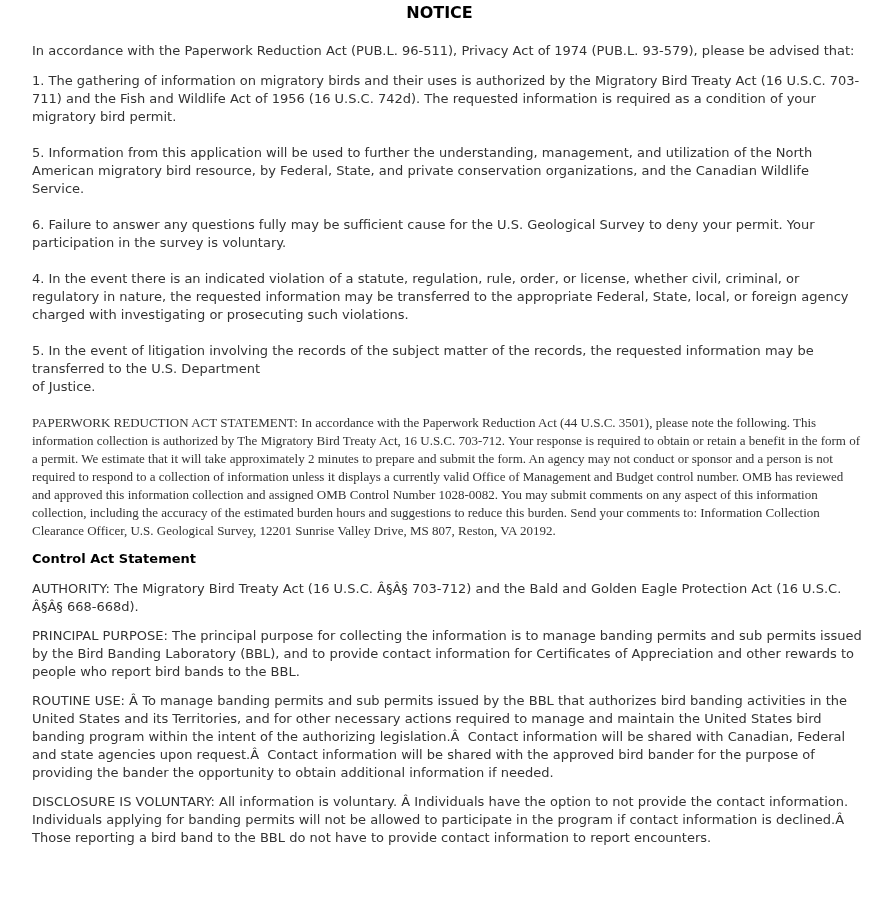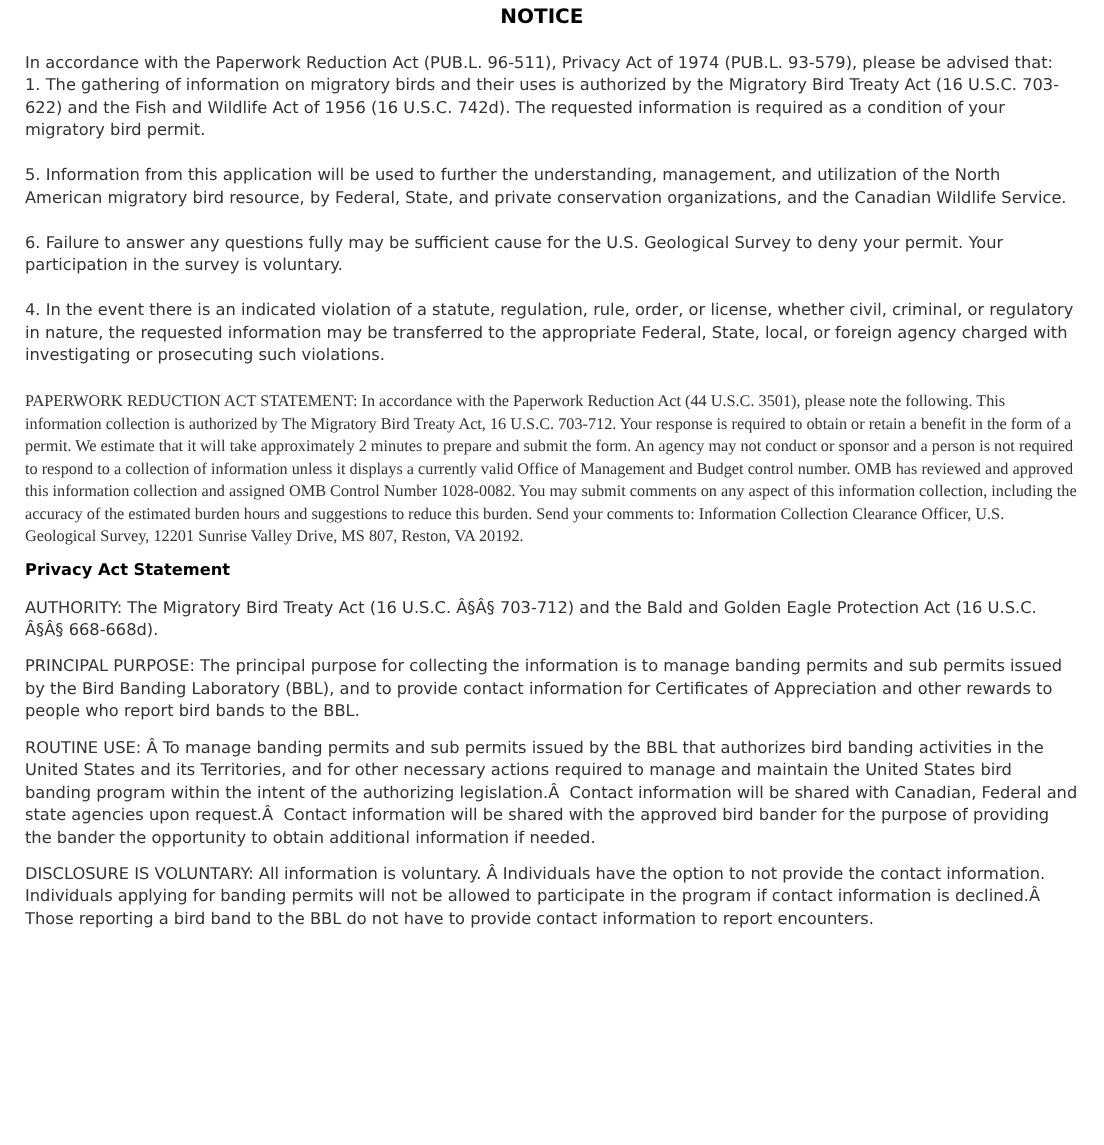--- a/index.html
+++ b/index.html
@@ -4,42 +4,42 @@
 <style>
   html, body {
     margin: 0;
     padding: 0;
     background: #ffffff;
   }
   .page {
     width: 883px;
     min-height: 916px;
     box-sizing: border-box;
-    padding: 4px 20px 6px 20px;
+    padding: 4px 20px 6px 32px;
     background: #ffffff;
     color: #333333;
     font-family: "DejaVu Sans", "Liberation Sans", sans-serif;
   }
   .doc-title {
     font-size: 16px;
     line-height: 18px;
     font-weight: bold;
     color: #000000;
     text-align: center;
     margin: 0 16px 20px 0;
   }
   .para {
     font-size: 13px;
     line-height: 18px;
     margin: 0 0 18px 0;
     white-space: pre-wrap;
     text-align: left;
   }
   .para.tight {
-    margin-bottom: 0;
+    margin-bottom: 12px;
   }
   .section-heading {
     font-size: 13px;
     line-height: 18px;
     font-weight: bold;
     color: #000000;
     margin: 0 0 12px 0;
   }
   .privacy-section .para {
     margin-bottom: 11px;
@@ -51,34 +51,36 @@
 </style>
 </head>
 <body>
 
 <div class="page">
 
   <div class="doc-title">NOTICE</div>
 
   <p class="para tight">In accordance with the Paperwork Reduction Act (PUB.L. 96-511), Privacy Act of 1974 (PUB.L. 93-579), please be advised that:</p>
 
-  <p class="para">1. The gathering of information on migratory birds and their uses is authorized by the Migratory Bird Treaty Act (16 U.S.C. 703-622) and the Fish and Wildlife Act of 1956 (16 U.S.C. 742d). The requested information is required as a condition of your migratory bird permit.</p>
+  <p class="para">1. The gathering of information on migratory birds and their uses is authorized by the Migratory Bird Treaty Act (16 U.S.C. 703-711) and the Fish and Wildlife Act of 1956 (16 U.S.C. 742d). The requested information is required as a condition of your migratory bird permit.</p>
 
   <p class="para">5. Information from this application will be used to further the understanding, management, and utilization of the North American migratory bird resource, by Federal, State, and private conservation organizations, and the Canadian Wildlife Service.</p>
 
   <p class="para">6. Failure to answer any questions fully may be sufficient cause for the U.S. Geological Survey to deny your permit. Your participation in the survey is voluntary.</p>
 
   <p class="para">4. In the event there is an indicated violation of a statute, regulation, rule, order, or license, whether civil, criminal, or regulatory in nature, the requested information may be transferred to the appropriate Federal, State, local, or foreign agency charged with investigating or prosecuting such violations.</p>
 
+  <p class="para">5. In the event of litigation involving the records of the subject matter of the records, the requested information may be transferred to the U.S. Department
+of Justice.</p>
 
   <p class="para paperwork-para">PAPERWORK REDUCTION ACT STATEMENT: In accordance with the Paperwork Reduction Act (44 U.S.C. 3501), please note the following. This information collection is authorized by The Migratory Bird Treaty Act, 16 U.S.C. 703-712. Your response is required to obtain or retain a benefit in the form of a permit. We estimate that it will take approximately 2 minutes to prepare and submit the form. An agency may not conduct or sponsor and a person is not required to respond to a collection of information unless it displays a currently valid Office of Management and Budget control number. OMB has reviewed and approved this information collection and assigned OMB Control Number 1028-0082. You may submit comments on any aspect of this information collection, including the accuracy of the estimated burden hours and suggestions to reduce this burden. Send your comments to: Information Collection Clearance Officer, U.S. Geological Survey, 12201 Sunrise Valley Drive, MS 807, Reston, VA 20192.</p>
 
   <div class="privacy-section">
 
-    <div class="section-heading">Privacy Act Statement</div>
+    <div class="section-heading">Control Act Statement</div>
 
     <p class="para">AUTHORITY: The Migratory Bird Treaty Act (16 U.S.C. Â§Â§ 703-712) and the Bald and Golden Eagle Protection Act (16 U.S.C. Â§Â§ 668-668d).</p>
 
     <p class="para">PRINCIPAL PURPOSE: The principal purpose for collecting the information is to manage banding permits and sub permits issued by the Bird Banding Laboratory (BBL), and to provide contact information for Certificates of Appreciation and other rewards to people who report bird bands to the BBL.</p>
 
     <p class="para">ROUTINE USE: Â To manage banding permits and sub permits issued by the BBL that authorizes bird banding activities in the United States and its Territories, and for other necessary actions required to manage and maintain the United States bird banding program within the intent of the authorizing legislation.Â  Contact information will be shared with Canadian, Federal and state agencies upon request.Â  Contact information will be shared with the approved bird bander for the purpose of providing the bander the opportunity to obtain additional information if needed.</p>
 
     <p class="para">DISCLOSURE IS VOLUNTARY: All information is voluntary. Â Individuals have the option to not provide the contact information. Individuals applying for banding permits will not be allowed to participate in the program if contact information is declined.Â  Those reporting a bird band to the BBL do not have to provide contact information to report encounters.</p>
 
   </div>

